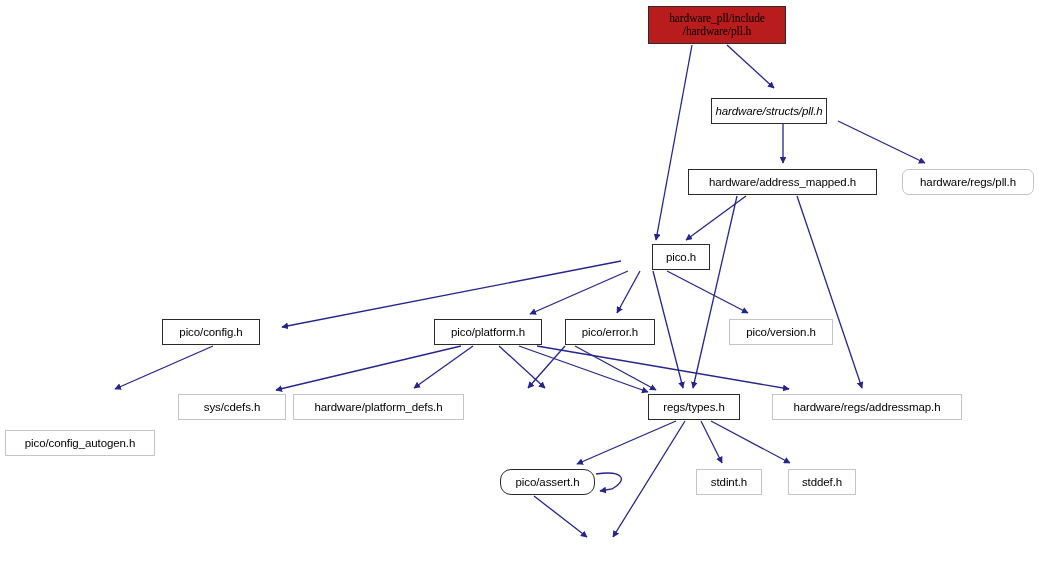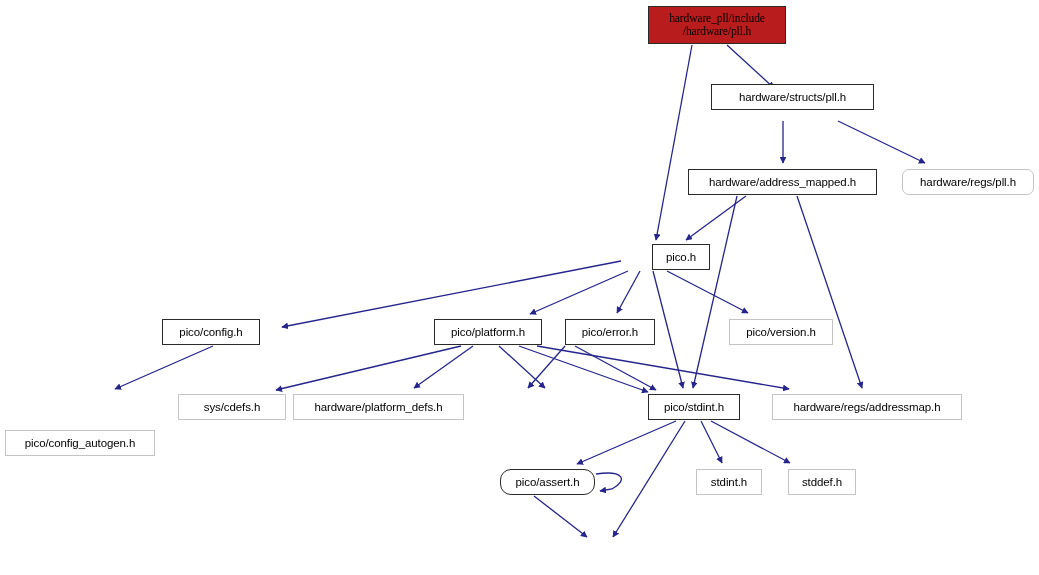--- a/index.html
+++ b/index.html
@@ -80,30 +80,30 @@
       <path d="M 575 346 L 656 390" fill="none" stroke="#25258c" stroke-width="1.3" marker-end="url(#ah)"></path>
       <path d="M 676 421 L 577 464" fill="none" stroke="#25258c" stroke-width="1.3" marker-end="url(#ah)"></path>
       <path d="M 685 421 L 613 537" fill="none" stroke="#25258c" stroke-width="1.3" marker-end="url(#ah)"></path>
       <path d="M 701 421 L 722 463" fill="none" stroke="#25258c" stroke-width="1.3" marker-end="url(#ah)"></path>
       <path d="M 711 421 L 790 463" fill="none" stroke="#25258c" stroke-width="1.3" marker-end="url(#ah)"></path>
       <path d="M 596 474 C 624 470 628 480 612 489 L 600 491" fill="none" stroke="#25258c" stroke-width="1.3" marker-end="url(#ah)"></path>
       <path d="M 534 496 L 587 537" fill="none" stroke="#25258c" stroke-width="1.3" marker-end="url(#ah)"></path>
     </svg>
 <div class="node root" style="left: 648px; top: 6px; width: 138px; height: 38px;">hardware_pll/include
 /hardware/pll.h</div>
-    <div class="node strong" style="left: 711px; top: 84px; width: 163px; height: 26px;">hardware/structs/pll.h</div>
+    <div class="node strong" style="left: 711px; top: 98px; width: 116px; height: 26px; font-style: italic;">hardware/structs/pll.h</div>
     <div class="node strong" style="left: 688px; top: 169px; width: 189px; height: 26px;">hardware/address_mapped.h</div>
     <div class="node" style="left: 902px; top: 169px; width: 132px; height: 26px; border-radius: 7px;">hardware/regs/pll.h</div>
     <div class="node strong" style="left: 652px; top: 244px; width: 58px; height: 26px;">pico.h</div>
     <div class="node strong" style="left: 162px; top: 319px; width: 98px; height: 26px;">pico/config.h</div>
     <div class="node strong" style="left: 434px; top: 319px; width: 108px; height: 26px;">pico/platform.h</div>
     <div class="node strong" style="left: 565px; top: 319px; width: 90px; height: 26px;">pico/error.h</div>
     <div class="node" style="left: 729px; top: 319px; width: 104px; height: 26px;">pico/version.h</div>
     <div class="node" style="left: 5px; top: 394px; width: 150px; height: 26px; margin-top: 36px;">pico/config_autogen.h</div>
     <div class="node" style="left: 178px; top: 394px; width: 108px; height: 26px; text-align: right;">sys/cdefs.h</div>
     <div class="node" style="left: 293px; top: 394px; width: 171px; height: 26px;">hardware/platform_defs.h</div>
-    <div class="node strong" style="left: 648px; top: 394px; width: 92px; height: 26px;">pico/stdint.h</div>
+    <div class="node strong" style="left: 648px; top: 394px; width: 92px; height: 26px;">regs/types.h</div>
     <div class="node" style="left: 772px; top: 394px; width: 190px; height: 26px;">hardware/regs/addressmap.h</div>
     <div class="node strong" style="left: 500px; top: 469px; width: 95px; height: 26px; border-radius: 11px;">pico/assert.h</div>
     <div class="node" style="left: 696px; top: 469px; width: 66px; height: 26px;">stdint.h</div>
     <div class="node" style="left: 788px; top: 469px; width: 68px; height: 26px;">stddef.h</div>
     <div class="node" style="left: 564px; top: 543px; width: 77px; height: 26px; margin-top: 36px;">stdbool.h</div>
   </div>
 
 </body></html>

